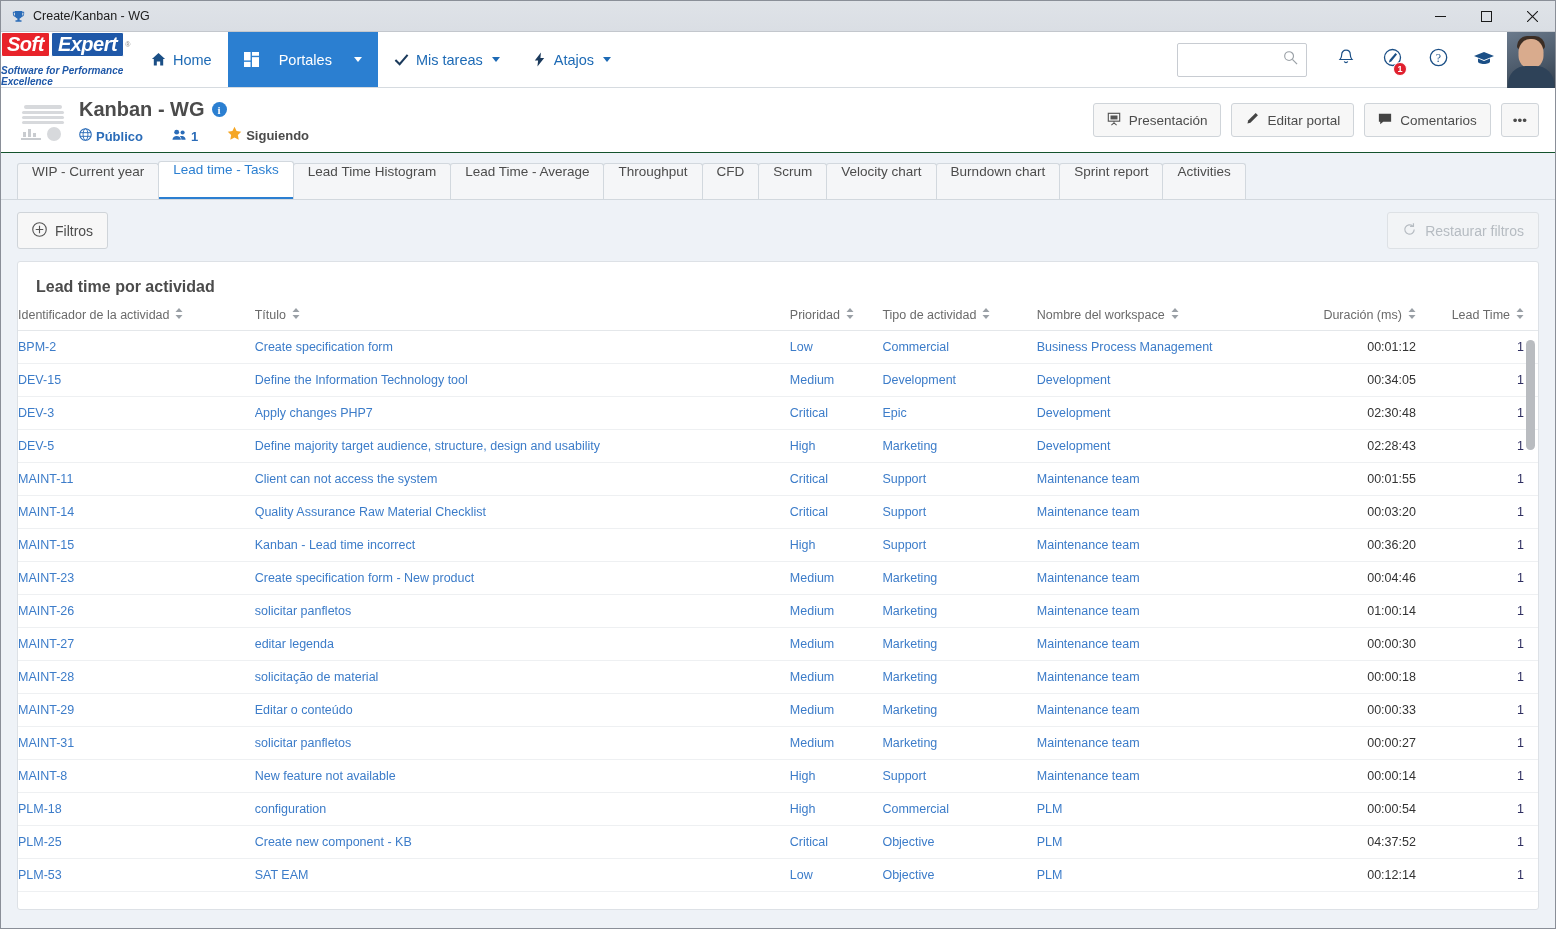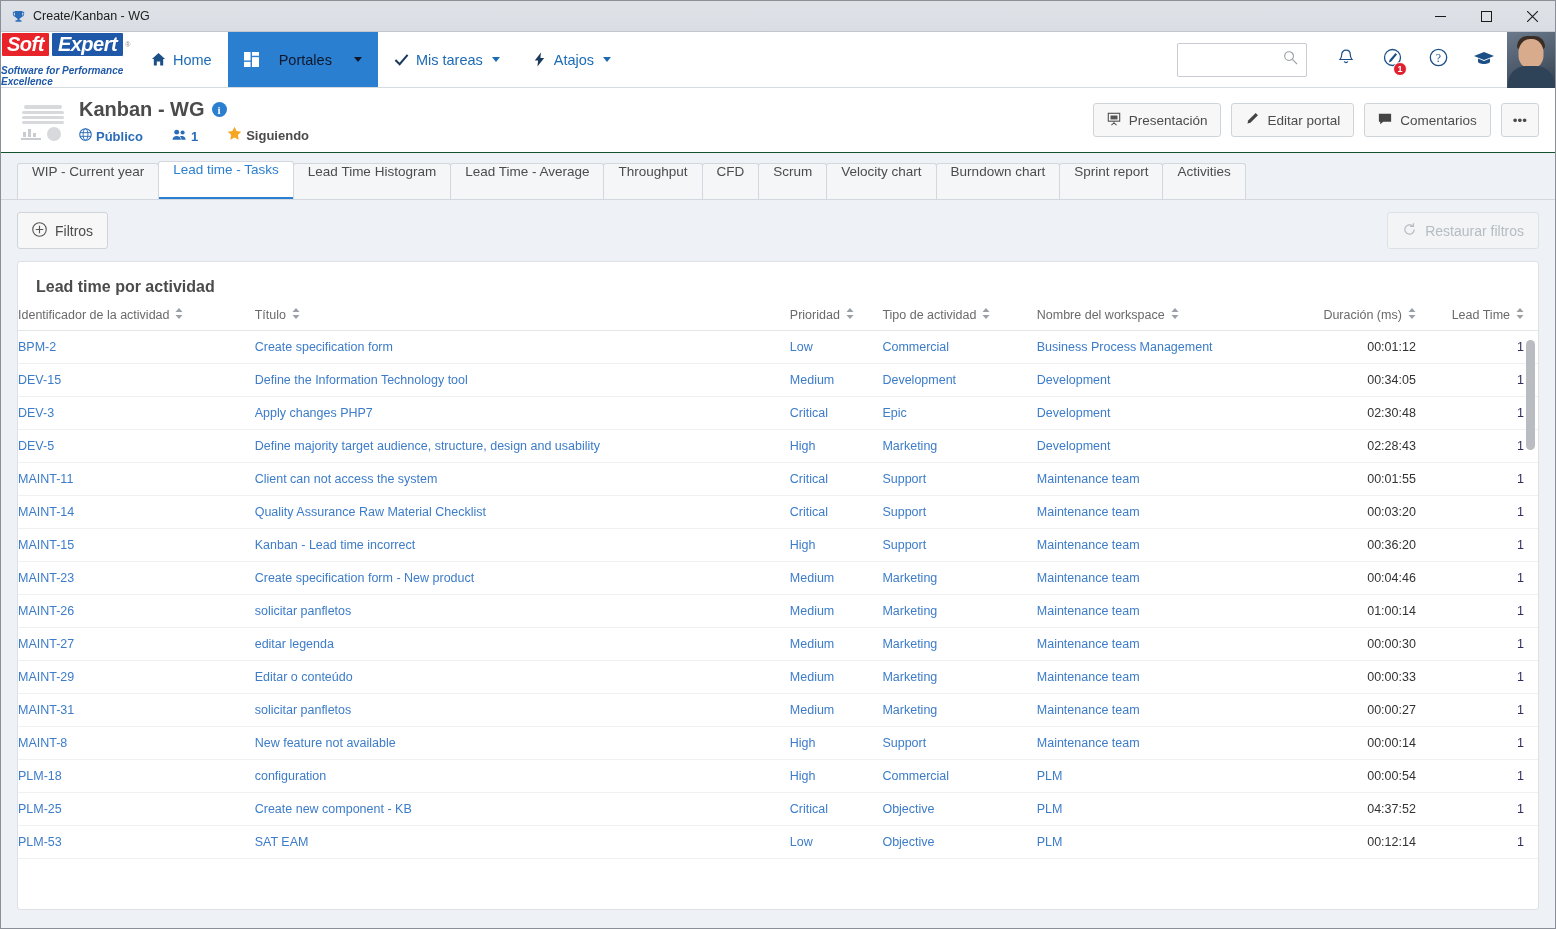--- a/index.html
+++ b/index.html
@@ -59,21 +59,21 @@
   }
   .logo-reg { font-size: 7px; color: #888; vertical-align: top; margin-left: 1px; }
   .logo-tag { font-size: 10px; color: #1f58a8; font-style: italic; margin-top: 2px; font-weight: bold; }
 
   .mainnav { display: flex; align-items: stretch; }
   .navitem {
     display: flex; align-items: center; gap: 7px;
     padding: 0 16px; font-size: 14.5px; color: #1d6ab5;
     cursor: pointer; white-space: nowrap;
   }
-  .navitem.active { background: #2b7fd1; color: #0f172a; gap: 20px; }
+  .navitem.active { background: #2b7fd1; color: #ffffff; gap: 20px; }
   .navitem .caret {
     width: 0; height: 0; border-left: 4px solid transparent; border-right: 4px solid transparent;
     border-top: 5px solid currentColor; margin-left: 2px;
   }
   .navicon { display:flex; align-items:center; }
 
   .header-right {
     margin-left: auto; display: flex; align-items: center; gap: 0px; padding-right: 0px;
   }
   .searchbox {
@@ -638,20 +638,29 @@
             <tr>
               <td class=" cell-link">MAINT-27</td>
               <td class=" cell-link">editar legenda</td>
               <td class=" cell-link">Medium</td>
               <td class=" cell-link">Marketing</td>
               <td class=" cell-link">Maintenance team</td>
               <td class="num">00:00:30</td>
               <td class="lt">1</td>
             </tr>
             <tr>
+              <td class=" cell-link">MAINT-28</td>
+              <td class=" cell-link">solicitação de material</td>
+              <td class=" cell-link">Medium</td>
+              <td class=" cell-link">Marketing</td>
+              <td class=" cell-link">Maintenance team</td>
+              <td class="num">00:00:18</td>
+              <td class="lt">1</td>
+            </tr>
+            <tr>
               <td class=" cell-link">MAINT-29</td>
               <td class=" cell-link">Editar o conteúdo</td>
               <td class=" cell-link">Medium</td>
               <td class=" cell-link">Marketing</td>
               <td class=" cell-link">Maintenance team</td>
               <td class="num">00:00:33</td>
               <td class="lt">1</td>
             </tr>
             <tr>
               <td class=" cell-link">MAINT-31</td>

